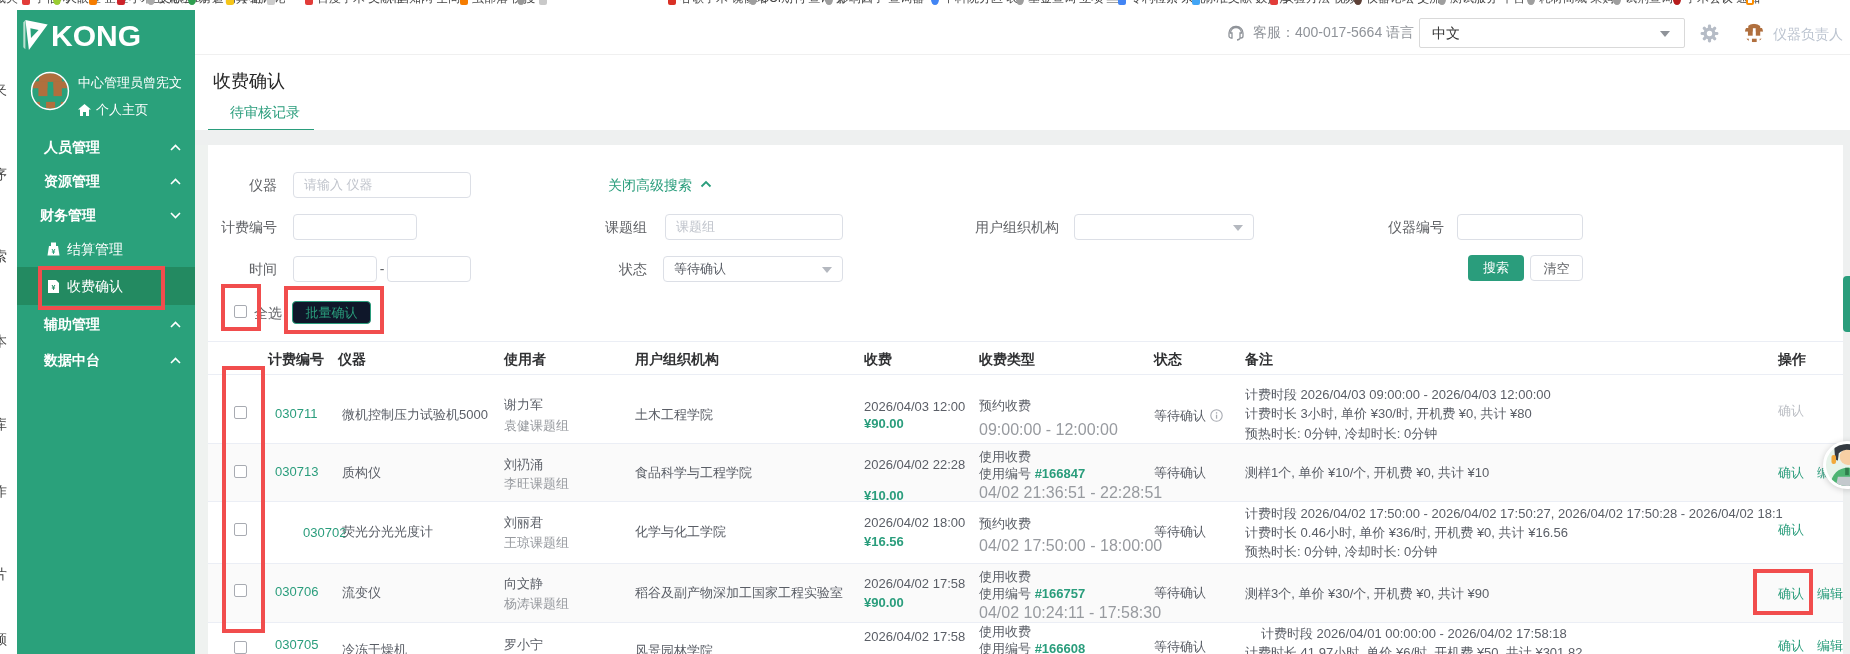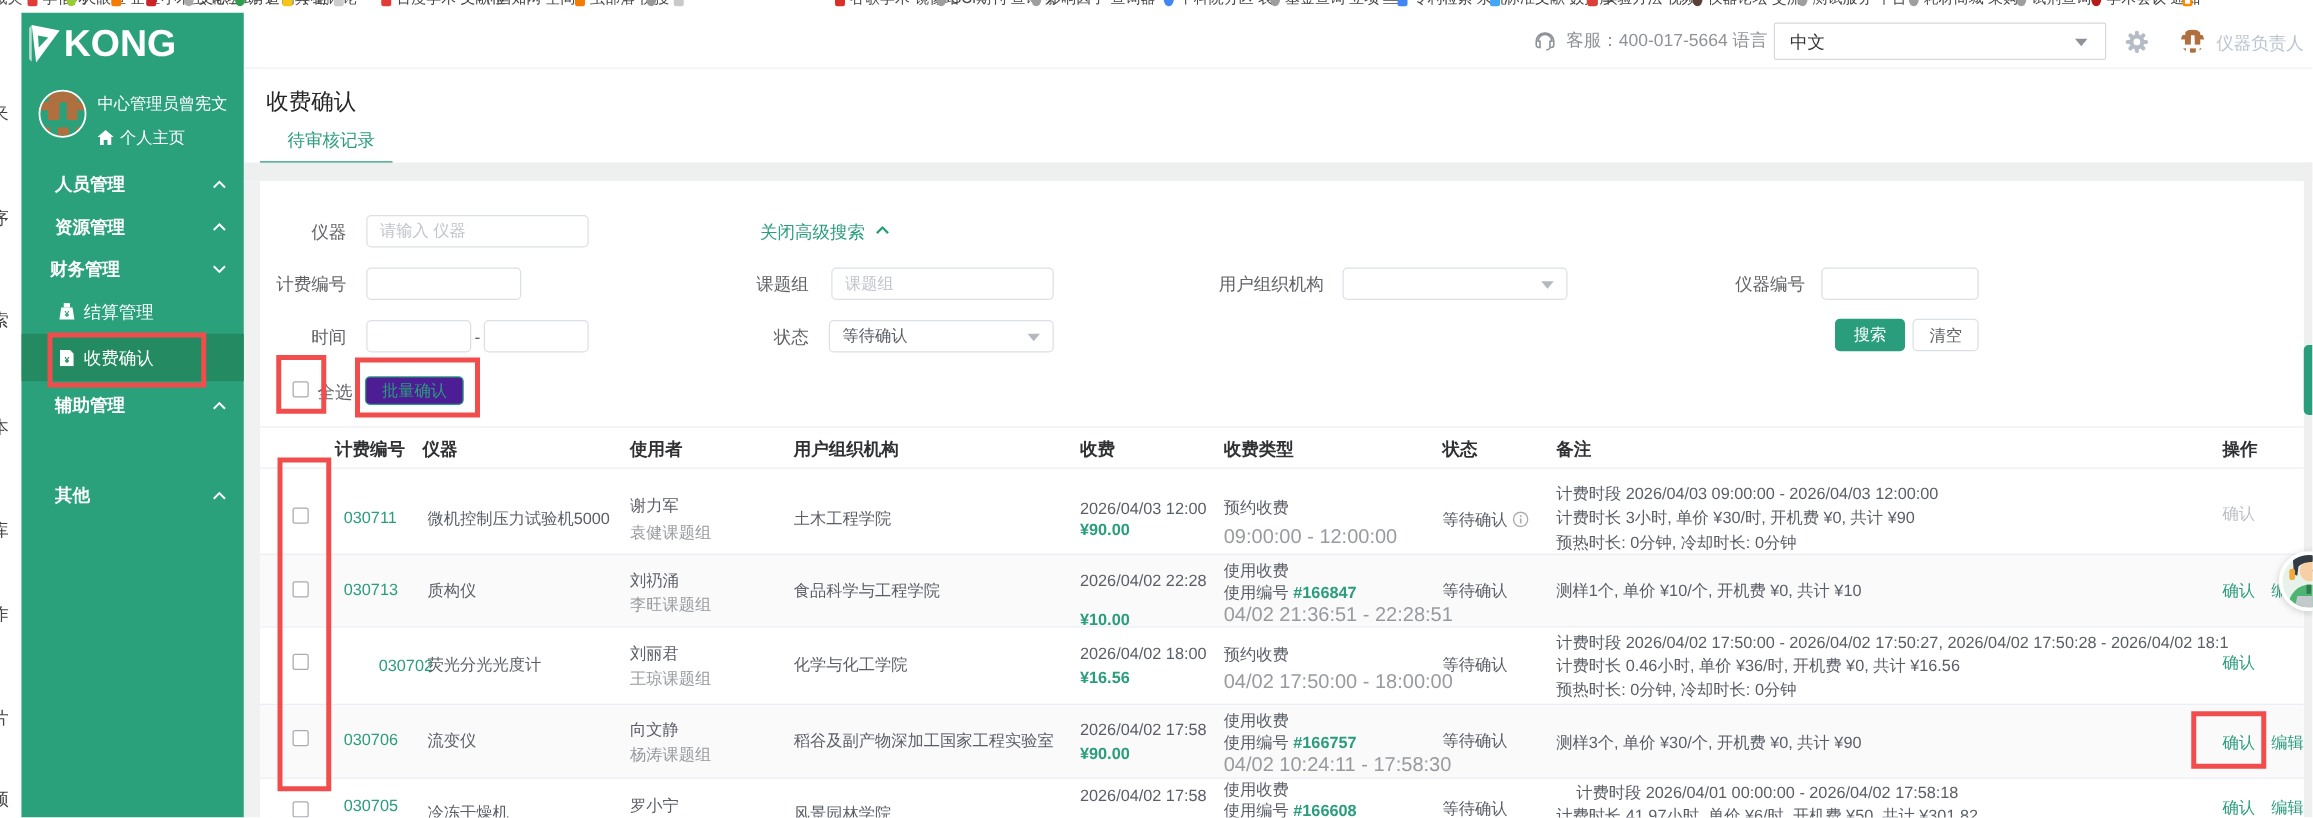--- a/index.html
+++ b/index.html
@@ -48,21 +48,21 @@
 
 
 .flabel { position:absolute; font-size:14px; color:#606266; text-align:right; }
 .finput { position:absolute; height:26px; border:1px solid #dcdfe6; border-radius:4px; background:#fff; font-size:13px; color:#c0c4cc; line-height:24px; padding-left:10px; }
 .fsel .arr { position:absolute; right:10px; top:10px; width:0; height:0; border-left:5px solid transparent; border-right:5px solid transparent; border-top:6px solid #b4b8bf; }
 #advsearch { position:absolute; left:413px; top:121px; font-size:14px; color:#2a9d7c; }
 
 
 .btn-green { position:absolute; background:#2a9d7c; color:#fff; font-size:13px; border-radius:4px; text-align:center; }
 .btn-plain { position:absolute; background:#fff; color:#606266; font-size:13px; border:1px solid #dcdfe6; border-radius:4px; text-align:center; }
-.btn-outline-green { position:absolute; background:#4c1d95; color:#2a9d7c; font-size:13px; border:1px solid #2a9d7c; border-radius:4px; text-align:center; }
+.btn-outline-green { position:absolute; background:#0f172a; color:#2a9d7c; font-size:13px; border:1px solid #2a9d7c; border-radius:4px; text-align:center; }
 
 .cb { position:absolute; width:13px; height:13px; border:1px solid #a8abb2; border-radius:2px; background:#fff; }
 .th { position:absolute; font-size:14px; font-weight:bold; color:#303133; white-space:nowrap; }
 .td { position:absolute; font-size:13px; color:#5a5e66; white-space:nowrap; }
 .green { color:#2a9d7c; }
 .greenb { color:#2a9d7c; font-weight:bold; }
 .gray { color:#979a9f; }
 .small { font-size:16px; }
 .rowline { position:absolute; left:208px; height:1px; background:#ebeef5; width:1635px; }
 .rowbg { position:absolute; left:208px; width:1635px; background:#fafafa; }
@@ -177,21 +177,21 @@
         <rect x="4" y="0.5" width="5" height="3.5" fill="#fff"></rect>
         <text x="6.5" y="11.5" font-size="7" fill="#2aa17b" text-anchor="middle" font-weight="bold">¥</text>
       </svg>结算管理</div>
   <div class="smi active" style="top:257px; height:38px; line-height:38px;"><svg class="smi-ic" style="left:31px;top:13px" width="11" height="13" viewBox="0 0 11 13">
         <path d="M0 0 H8 L11 3 V13 H0 Z" fill="#fff"></path>
         <text x="5.5" y="10" font-size="7" fill="#1e8a60" text-anchor="middle" font-weight="bold">¥</text>
       </svg>收费确认</div>
   <div class="mi" style="top:297px;">辅助管理<svg class="chev" style="right:14px;top:14px" width="11" height="7" viewBox="0 0 11 7">
         <path d="M1 6 L5.5 1.5 L10 6" fill="none" stroke="#fff" stroke-width="1.6"></path>
       </svg></div>
-  <div class="mi" style="top:369px;">其他<svg class="chev" style="right:14px;top:14px" width="11" height="7" viewBox="0 0 11 7">
+  <div class="mi" style="top:333px;">数据中台<svg class="chev" style="right:14px;top:14px" width="11" height="7" viewBox="0 0 11 7">
         <path d="M1 6 L5.5 1.5 L10 6" fill="none" stroke="#fff" stroke-width="1.6"></path>
       </svg></div>
 </div>
 
 <div id="topbar">
   <div id="svc">
     <svg width="17" height="17" viewBox="0 0 17 17">
         <path d="M8.5 1.5 a6.5 6.5 0 0 1 6.5 6.5 v3 a2 2 0 0 1 -2 2 h-1 v-5 h1.5 a5.5 5.5 0 0 0 -11 0 h1.5 v5 h-1 a2 2 0 0 1 -2 -2 v-3 a6.5 6.5 0 0 1 6.5 -6.5 Z" fill="none" stroke="#8f9399" stroke-width="1.3"></path>
         <path d="M12 13.5 a4 3 0 0 1 -3 1.5" fill="none" stroke="#8f9399" stroke-width="1.3"></path>
       </svg>
@@ -303,21 +303,21 @@
   <div class="td" style="left:669px; top:343px;">2026/04/03 12:00</div>
   <div class="td greenb" style="left:669px; top:360px;">¥90.00</div>
   <div class="td" style="left:784px; top:341px;">预约收费</div>
   <div class="td gray small" style="left:784px; top:365px;">09:00:00 - 12:00:00</div>
   <div class="td" style="left:959px; top:351px;">等待确认 <svg style="vertical-align:-2px" width="13" height="13" viewBox="0 0 13 13">
         <circle cx="6.5" cy="6.5" r="5.7" fill="none" stroke="#a8abb2" stroke-width="1.1"></circle>
         <rect x="5.9" y="5.7" width="1.3" height="4" fill="#a8abb2"></rect>
         <rect x="5.9" y="3.2" width="1.3" height="1.4" fill="#a8abb2"></rect>
       </svg></div>
   <div class="td" style="left:1050px; top:330px;">计费时段 2026/04/03 09:00:00 - 2026/04/03 12:00:00</div>
-  <div class="td" style="left:1050px; top:349px;">计费时长 3小时, 单价 ¥30/时, 开机费 ¥0, 共计 ¥90</div>
+  <div class="td" style="left:1050px; top:349px;">计费时长 3小时, 单价 ¥30/时, 开机费 ¥0, 共计 ¥80</div>
   <div class="td" style="left:1050px; top:369px;">预热时长: 0分钟, 冷却时长: 0分钟</div>
   <div class="td" style="left:1583px; top:346px; color:#bcbfc5;">确认</div>
 
   <div class="cb" style="left:39px; top:409px;"></div>
   <div class="td green" style="left:80px; top:408px;">030713</div>
   <div class="td" style="left:147px; top:408px;">质构仪</div>
   <div class="td" style="left:309px; top:400px;">刘礽涌</div>
   <div class="td gray" style="left:309px; top:419px;">李旺课题组</div>
   <div class="td" style="left:440px; top:408px;">食品科学与工程学院</div>
   <div class="td" style="left:669px; top:401px;">2026/04/02 22:28</div>

